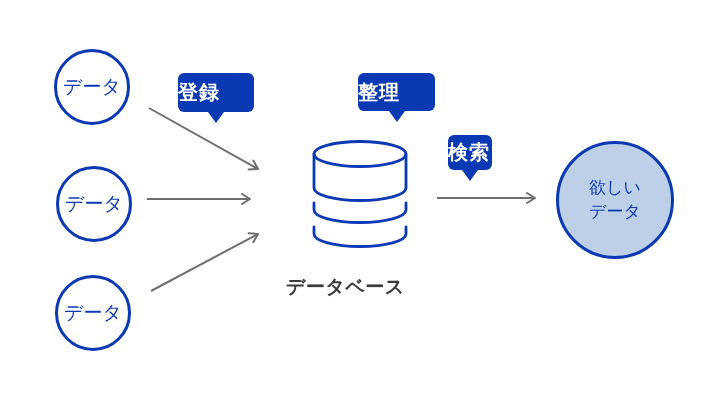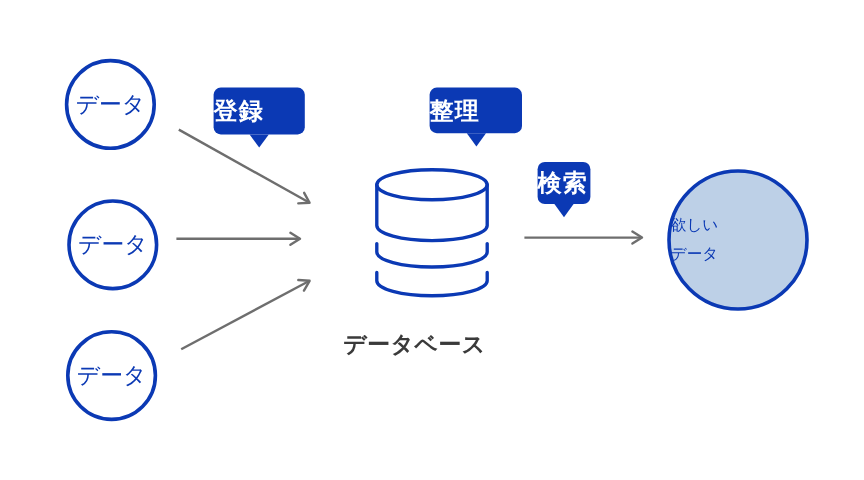--- a/index.html
+++ b/index.html
@@ -85,23 +85,23 @@
   }
 
   .result-circle {
     position: absolute;
     left: 556px; top: 141px;
     width: 118px; height: 118px;
     border: 3px solid var(--primary-blue);
     border-radius: 50%;
     background: var(--result-fill);
     display: flex; flex-direction: column;
-    align-items: flex-start; justify-content: center;
+    align-items: center; justify-content: center;
     color: var(--primary-blue);
-    font-size: 13px;
+    font-size: 17px;
     line-height: 24px;
     white-space: nowrap;
   }
 </style>
 </head>
 <body>
 
 <div class="canvas">
 
   <svg class="arrows" viewBox="0 0 720 400" xmlns="http://www.w3.org/2000/svg">

